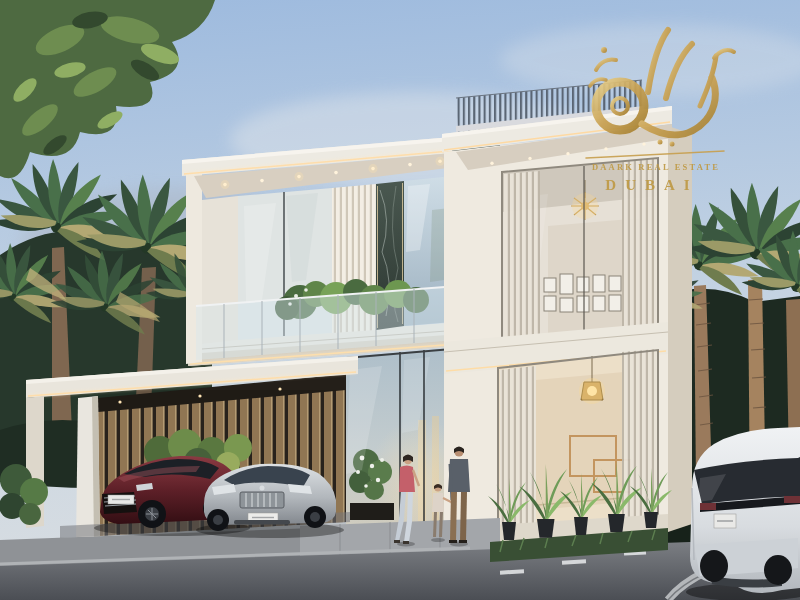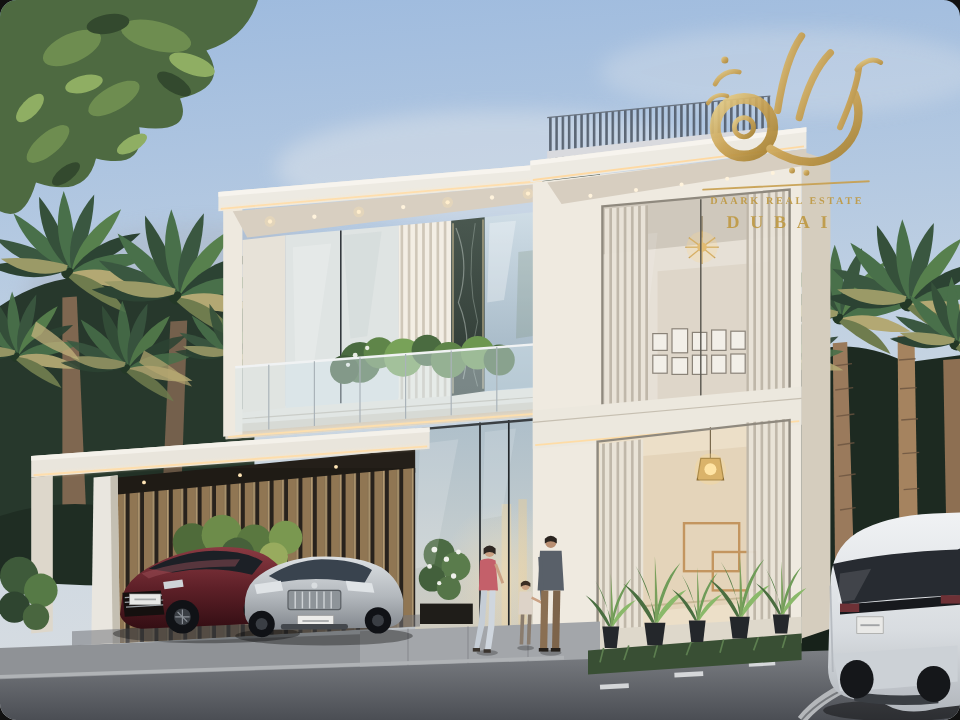--- a/index.html
+++ b/index.html
@@ -1,17 +1,17 @@
 <!DOCTYPE html>
 <html><head>
 <meta charset="utf-8">
 <style>
   html,body{margin:0;padding:0;background:#111;}
   .stage{position:relative;width:800px;height:600px;overflow:hidden;
-         font-family:"Liberation Sans",sans-serif;border-radius:14px;}
+         font-family:"Liberation Sans",sans-serif;}
   svg{display:block}
   .brand1{font-family:"Liberation Serif",serif;font-weight:600;letter-spacing:2.2px;}
   .brand2{font-family:"Liberation Serif",serif;font-weight:700;letter-spacing:9px;}
 </style>
 </head>
 <body>
 
 <div class="stage">
 <svg width="800" height="600" viewBox="0 0 800 600">
 <defs>

